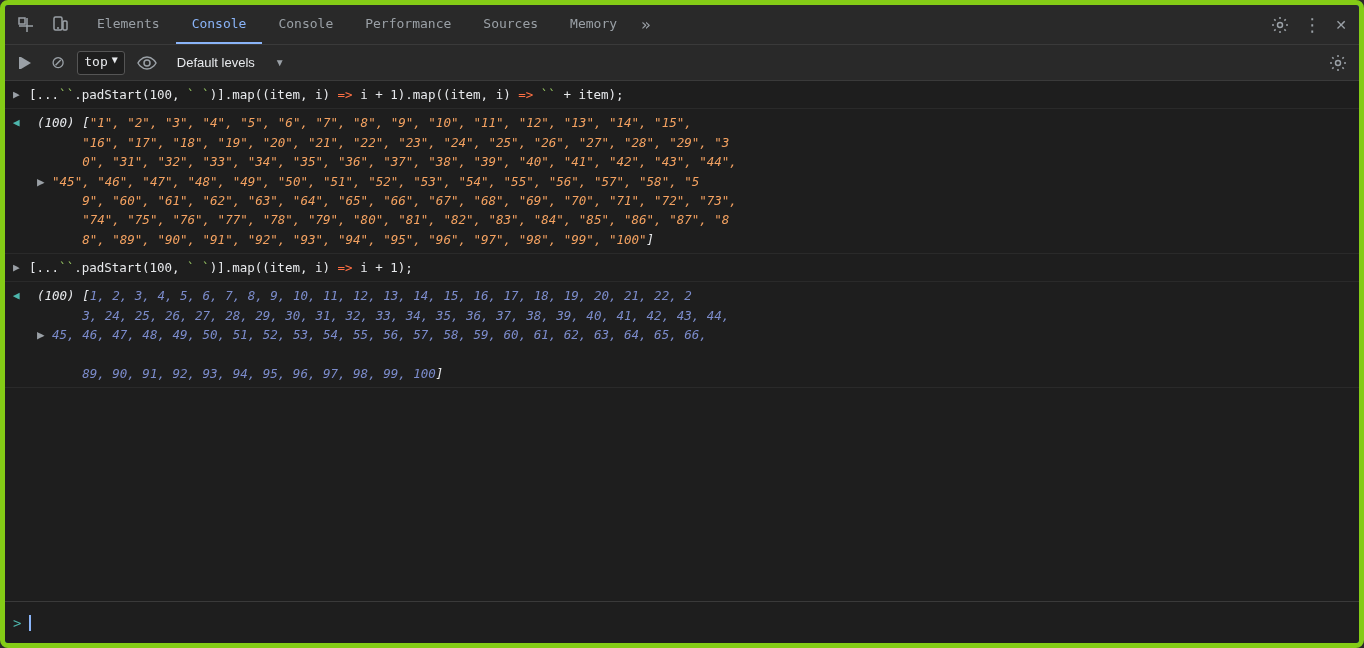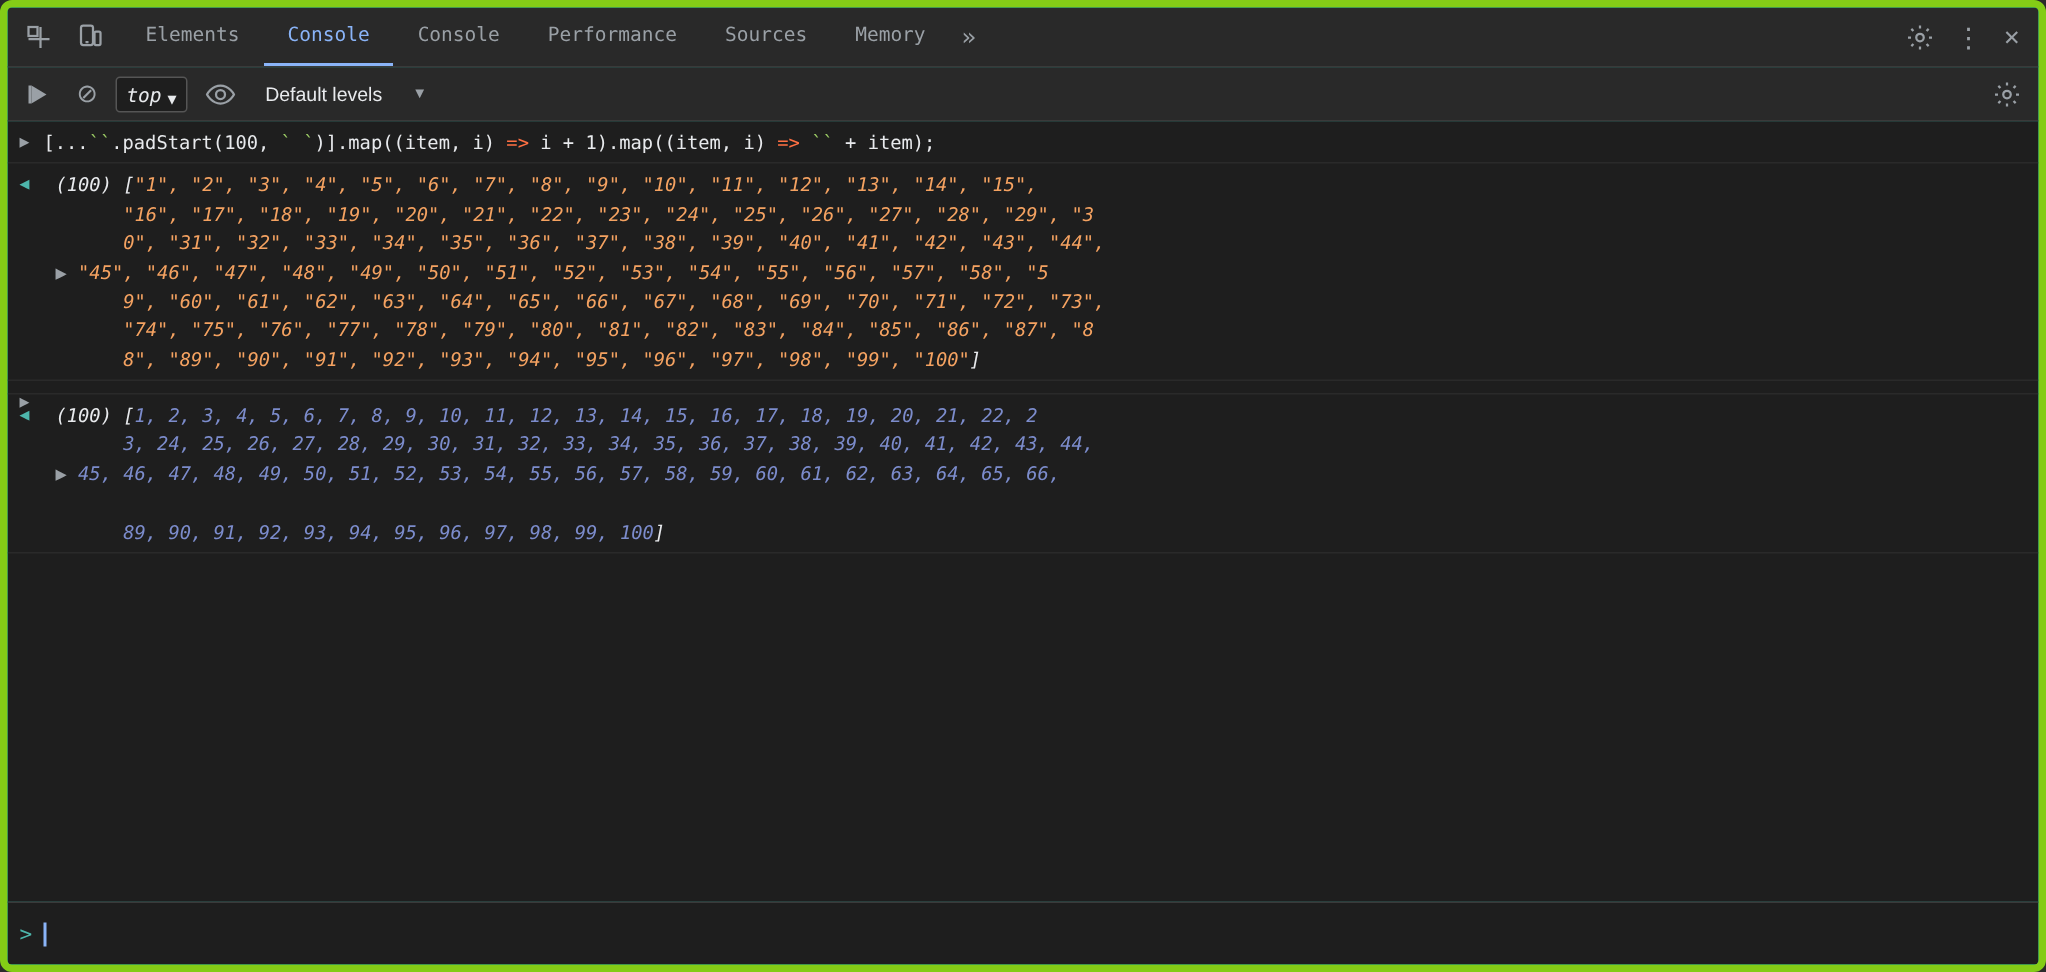--- a/index.html
+++ b/index.html
@@ -98,31 +98,30 @@
       border-radius: 3px;
       background: none;
       border: none;
       font-size: 15px;
       display: flex;
       align-items: center;
     }
     .toolbar-btn.ban { font-size: 16px; }
     .context-selector {
       display: flex;
-      align-items: flex-end;
+      align-items: flex-start;
       background: #1e1e1e;
       border: 1px solid #555;
       border-radius: 3px;
       padding: 2px 6px;
       color: #e8eaed;
       font-size: 13px;
       cursor: pointer;
       gap: 4px;
       height: 24px;
-      font-style: italic;
     }
     .context-selector span { color: #e8eaed; }
     .context-arrow { color: #9aa0a6; font-size: 10px; }
     .filter-input {
       background: #1e1e1e;
       border: 1px solid #555;
       border-radius: 3px;
       color: #e8eaed;
       font-size: 13px;
       padding: 2px 8px;
@@ -289,20 +288,23 @@
         <span style="color:#e8eaed; font-style:italic;">(100) [</span><span style="color:#f4a261; font-style:italic;">"1", "2", "3", "4", "5", "6", "7", "8", "9", "10", "11", "12", "13", "14", "15",<br>&nbsp;&nbsp;&nbsp;&nbsp;&nbsp;&nbsp;"16", "17", "18", "19", "20", "21", "22", "23", "24", "25", "26", "27", "28", "29", "3<br>&nbsp;&nbsp;&nbsp;&nbsp;&nbsp;&nbsp;0", "31", "32", "33", "34", "35", "36", "37", "38", "39", "40", "41", "42", "43", "44",</span>
         <br>
         <span style="color:#9aa0a6; cursor:pointer;">▶</span><span style="color:#f4a261; font-style:italic;"> "45", "46", "47", "48", "49", "50", "51", "52", "53", "54", "55", "56", "57", "58", "5<br>&nbsp;&nbsp;&nbsp;&nbsp;&nbsp;&nbsp;9", "60", "61", "62", "63", "64", "65", "66", "67", "68", "69", "70", "71", "72", "73",</span>
         <br>
         <span style="color:#f4a261; font-style:italic;">&nbsp;&nbsp;&nbsp;&nbsp;&nbsp;&nbsp;"74", "75", "76", "77", "78", "79", "80", "81", "82", "83", "84", "85", "86", "87", "8<br>&nbsp;&nbsp;&nbsp;&nbsp;&nbsp;&nbsp;8", "89", "90", "91", "92", "93", "94", "95", "96", "97", "98", "99", "100"</span><span style="color:#e8eaed; font-style:italic;">]</span>
       </div>
     </div>
 
     <div class="console-entry">
       <span class="entry-arrow">▶</span>
+      <span class="console-input-line">
+        <span style="color:#e8eaed;">[...</span><span style="color:#9ccc65;">``</span><span style="color:#e8eaed;">.padStart(100, </span><span style="color:#9ccc65;">` `</span><span style="color:#e8eaed;">)].map((item, i) </span><span style="color:#ff7043;">=&gt;</span><span style="color:#e8eaed;"> i + 1);</span>
+      </span>
     </div>
 
     <div class="console-entry" style="padding-left:32px;">
       <span class="entry-arrow response" style="left:8px; color:#4db6ac;">◀</span>
       <div style="display:inline;">
         <span style="color:#e8eaed; font-style:italic;">(100) [</span><span style="color:#7c8ccc; font-style:italic;">1, 2, 3, 4, 5, 6, 7, 8, 9, 10, 11, 12, 13, 14, 15, 16, 17, 18, 19, 20, 21, 22, 2<br>&nbsp;&nbsp;&nbsp;&nbsp;&nbsp;&nbsp;3, 24, 25, 26, 27, 28, 29, 30, 31, 32, 33, 34, 35, 36, 37, 38, 39, 40, 41, 42, 43, 44,</span>
         <br>
         <span style="color:#9aa0a6; cursor:pointer;">▶</span><span style="color:#7c8ccc; font-style:italic;"> 45, 46, 47, 48, 49, 50, 51, 52, 53, 54, 55, 56, 57, 58, 59, 60, 61, 62, 63, 64, 65, 66,</span>
         <br>
         <br>

